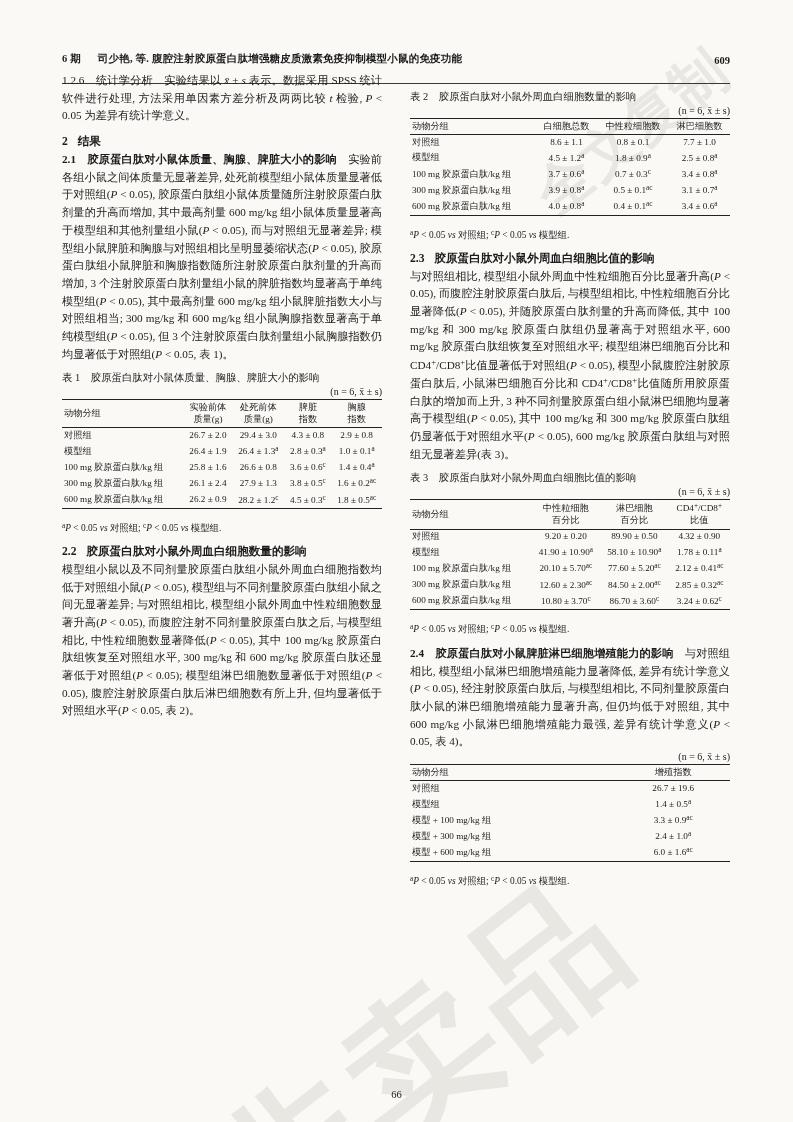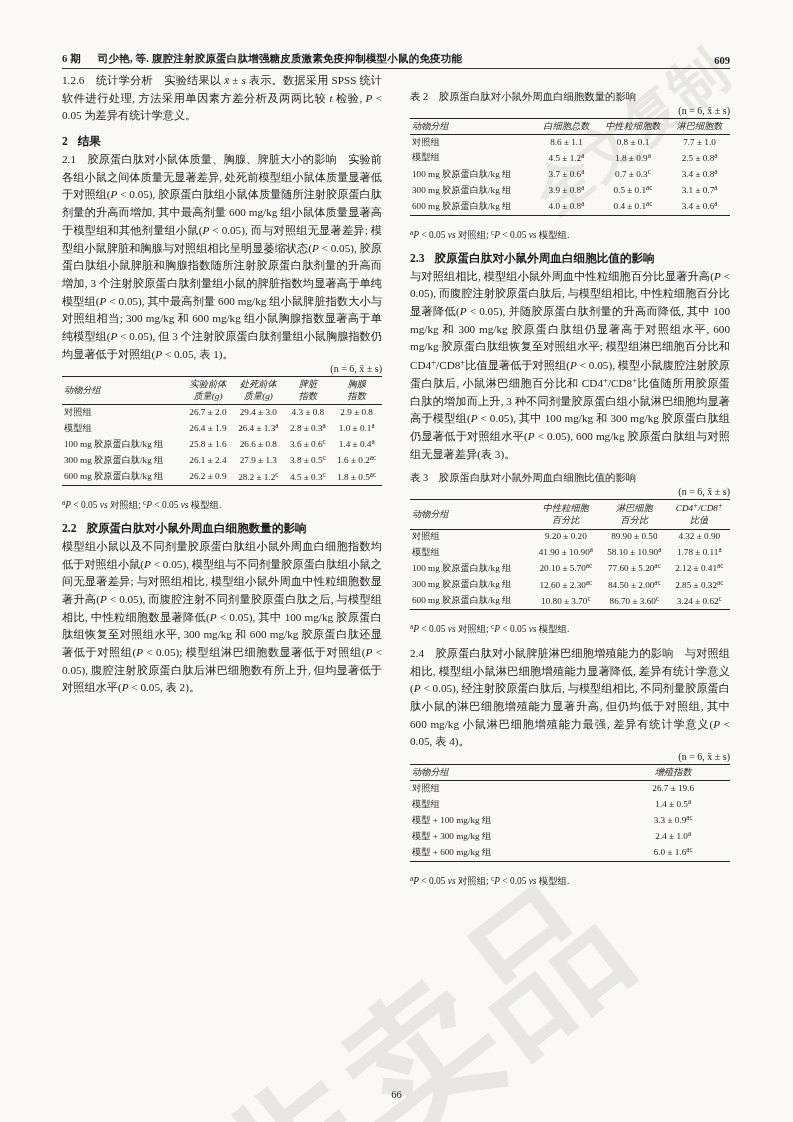--- a/index.html
+++ b/index.html
@@ -31,21 +31,21 @@
   }
   .wm1 { left: 520px; top: 95px; font-size: 56px; transform: rotate(-38deg); }
   .wm2 { left: 190px; top: 960px; font-size: 150px; transform: rotate(-38deg); letter-spacing: 6px; }
 
   .header {
     position: absolute;
     left: 62px;
     top: 52px;
     width: 668px;
     border-bottom: 0.8px solid #3a3a3a;
-    padding-bottom: 2px;
+    padding-bottom: 17px;
     display: flex;
     align-items: flex-end;
     justify-content: space-between;
     gap: 48px;
   }
   .header-left {
     font-size: 10.5px;
     font-weight: bold;
     letter-spacing: 0.2px;
   }
@@ -80,21 +80,21 @@
 
   .sec-head {
     font-size: 11.6px;
     font-weight: bold;
     margin-top: 9px;
     margin-bottom: 2px;
   }
   .sec-head .num { margin-right: 7px; }
   .sec-head-run {
     font-size: 11.2px;
-    font-weight: normal;
+    font-weight: bold;
     line-height: 1.58;
     margin-top: 32px;
   }
   .body-run {
     font-size: 11.2px;
     font-weight: normal;
   }
 
   .tbl-caption {
     font-size: 10.4px;
@@ -114,21 +114,21 @@
     font-family: "Liberation Serif", serif;
   }
   table th, table td {
     padding: 1.6px 2px;
     text-align: center;
     vertical-align: middle;
     line-height: 1.3;
   }
   table th { font-weight: normal; }
   .tbl-top { border-top: 1px solid #222; }
-  .tbl-mid { border-bottom: 0.7px solid #222; font-style: italic; }
+  .tbl-mid { border-bottom: 0.7px solid #222; }
   .tbl-bot { border-bottom: 1px solid #222; }
   td.first, th.first { text-align: left; padding-left: 2px; }
   .tnote {
     font-size: 9.4px;
     margin-top: 12px;
     line-height: 1.35;
   }
   .sub { font-size: 0.78em; vertical-align: -0.25em; }
   .sup { font-size: 0.78em; vertical-align: 0.42em; }
   .ital { font-style: italic; }
@@ -169,20 +169,24 @@
 
       <div class="sec-head">
         <span class="num">2</span>
         <span>结果</span>
       </div>
 
       <p>
         <span class="sec-head-run">2.1</span><span class="sec-head-run">　</span><span class="sec-head-run">胶原蛋白肽对小鼠体质量、胸腺、脾脏大小的影响</span><span class="body-run">　实验前各组小鼠之间体质量无显著差异, 处死前模型组小鼠体质量显著低于对照组(<span class="ital">P</span> &lt; 0.05), 胶原蛋白肽组小鼠体质量随所注射胶原蛋白肽剂量的升高而增加, 其中最高剂量 600 mg/kg 组小鼠体质量显著高于模型组和其他剂量组小鼠(<span class="ital">P</span> &lt; 0.05), 而与对照组无显著差异; 模型组小鼠脾脏和胸腺与对照组相比呈明显萎缩状态(<span class="ital">P</span> &lt; 0.05), 胶原蛋白肽组小鼠脾脏和胸腺指数随所注射胶原蛋白肽剂量的升高而增加, 3 个注射胶原蛋白肽剂量组小鼠的脾脏指数均显著高于单纯模型组(<span class="ital">P</span> &lt; 0.05), 其中最高剂量 600 mg/kg 组小鼠脾脏指数大小与对照组相当; 300 mg/kg 和 600 mg/kg 组小鼠胸腺指数显著高于单纯模型组(<span class="ital">P</span> &lt; 0.05), 但 3 个注射胶原蛋白肽剂量组小鼠胸腺指数仍均显著低于对照组(<span class="ital">P</span> &lt; 0.05, 表 1)。</span>
       </p>
 
+      <div class="tbl-caption">
+        <span class="lbl">表 1</span>
+        <span>胶原蛋白肽对小鼠体质量、胸腺、脾脏大小的影响</span>
+      </div>
       <div class="tbl-note-n">(n = 6, x̄ ± s)</div>
       <table>
         <thead>
           <tr class="tbl-top tbl-mid">
             <th class="first">动物分组</th>
             <th>实验前体<br>质量(g)</th>
             <th>处死前体<br>质量(g)</th>
             <th>脾脏<br>指数</th>
             <th>胸腺<br>指数</th>
           </tr>

